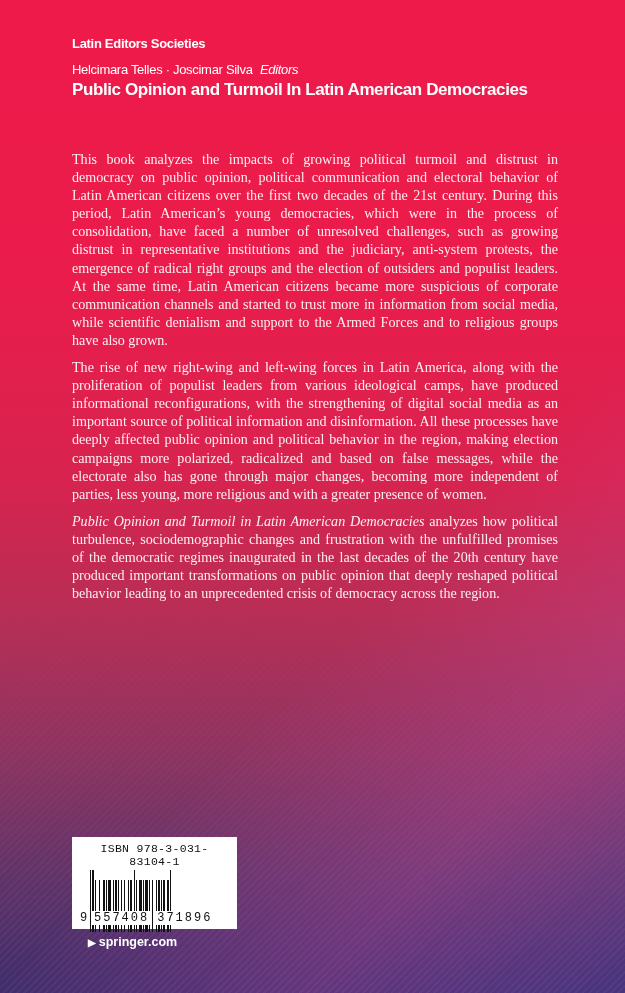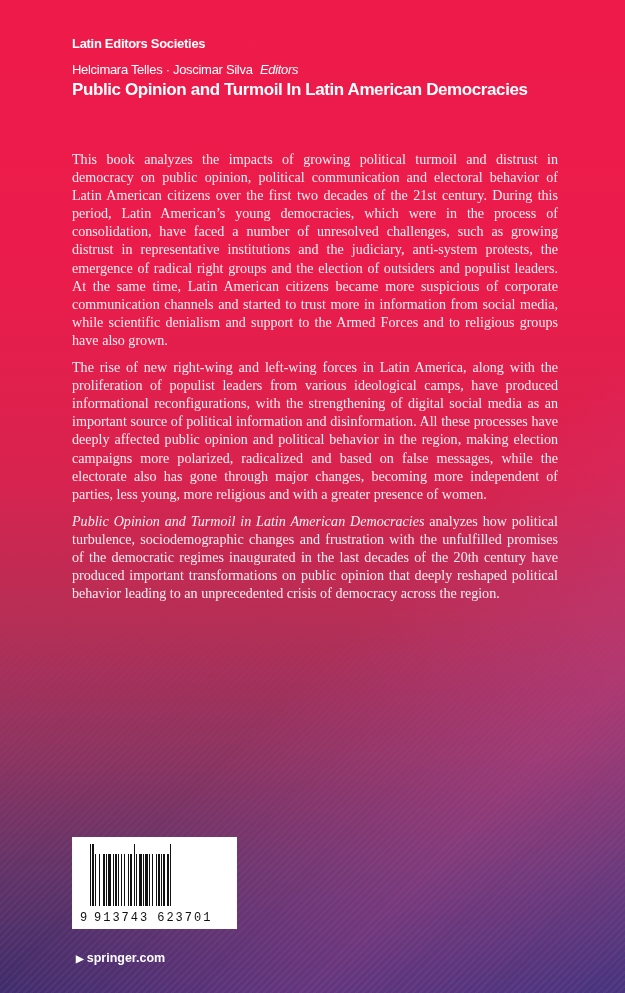--- a/index.html
+++ b/index.html
@@ -52,22 +52,22 @@
   .digits {
     position: absolute; left: 8px; bottom: 4px; right: 8px;
     font-family: "Liberation Mono", monospace; font-size: 12px;
     display: flex; gap: 0;
   }
   .digits .d0 { width: 12px; }
   .digits .grp { background: #fff; padding: 0 2px; letter-spacing: 2px; }
   .digits .g1 { margin-left: 0; }
   .digits .g2 { margin-left: 4px; }
   .springer {
-    position: absolute; left: 76px; top: 935px;
-    font-family: "Liberation Sans", sans-serif; font-weight: bold; font-size: 12.5px; margin-top: 16px;
+    position: absolute; left: 88px; top: 935px;
+    font-family: "Liberation Sans", sans-serif; font-weight: bold; font-size: 12.5px;
   }
   .springer .arrow { font-size: 10px; margin-right: 3px; }
 </style>
 </head>
 <body>
 
 <div class="stripes"></div>
 
 <div class="series">Latin Editors Societies</div>
 
@@ -78,20 +78,21 @@
 
 <div class="title">Public Opinion and Turmoil In Latin American Democracies</div>
 
 <div class="blurb">
   <p>This book analyzes the impacts of growing political turmoil and distrust in democracy on public opinion, political communication and electoral behavior of Latin American citizens over the first two decades of the 21st century. During this period, Latin American’s young democracies, which were in the process of consolidation, have faced a number of unresolved challenges, such as growing distrust in representative institutions and the judiciary, anti-system protests, the emergence of radical right groups and the election of outsiders and populist leaders. At the same time, Latin American citizens became more suspicious of corporate communication channels and started to trust more in information from social media, while scientific denialism and support to the Armed Forces and to religious groups have also grown.</p>
   <p>The rise of new right-wing and left-wing forces in Latin America, along with the proliferation of populist leaders from various ideological camps, have produced informational reconfigurations, with the strengthening of digital social media as an important source of political information and disinformation. All these processes have deeply affected public opinion and political behavior in the region, making election campaigns more polarized, radicalized and based on false messages, while the electorate also has gone through major changes, becoming more independent of parties, less young, more religious and with a greater presence of women.</p>
   <p><em>Public Opinion and Turmoil in Latin American Democracies</em><span> analyzes how political turbulence, sociodemographic changes and frustration with the unfulfilled promises of the democratic regimes inaugurated in the last decades of the 20th century have produced important transformations on public opinion that deeply reshaped political behavior leading to an unprecedented crisis of democracy across the region.</span></p>
 </div>
 
 <div class="barcode-box">
+  <div class="isbn">ISBN 978-3-031-83104-1</div>
   <div class="bars" id="bars">
       <span style="width: 1.05px; height: 62px;"></span>
       <span style="width: 1.05px; height: 62px; background: transparent;"></span>
       <span style="width: 2.1px; height: 62px;"></span>
       <span style="width: 1.05px; height: 52px; background: transparent;"></span>
       <span style="width: 1.05px; height: 52px;"></span>
       <span style="width: 3.15px; height: 52px; background: transparent;"></span>
       <span style="width: 1.05px; height: 52px;"></span>
       <span style="width: 2.1px; height: 52px; background: transparent;"></span>
       <span style="width: 2.1px; height: 52px;"></span>
@@ -136,20 +137,20 @@
       <span style="width: 1.05px; height: 52px; background: transparent;"></span>
       <span style="width: 2.1px; height: 52px;"></span>
       <span style="width: 2.1px; height: 52px; background: transparent;"></span>
       <span style="width: 1.05px; height: 52px;"></span>
       <span style="width: 1.05px; height: 62px; background: transparent;"></span>
       <span style="width: 1.05px; height: 62px;"></span>
       <span style="width: 1.05px; height: 62px; background: transparent;"></span>
     </div>
   <div class="digits">
     <span class="d0">9</span>
-    <span class="grp g1">913743</span>
-    <span class="grp g2">623701</span>
+    <span class="grp g1">557408</span>
+    <span class="grp g2">371896</span>
   </div>
 </div>
 
 <div class="springer">
   <span class="arrow">▶</span><span>springer.com</span>
 </div>
 
 </body></html>

